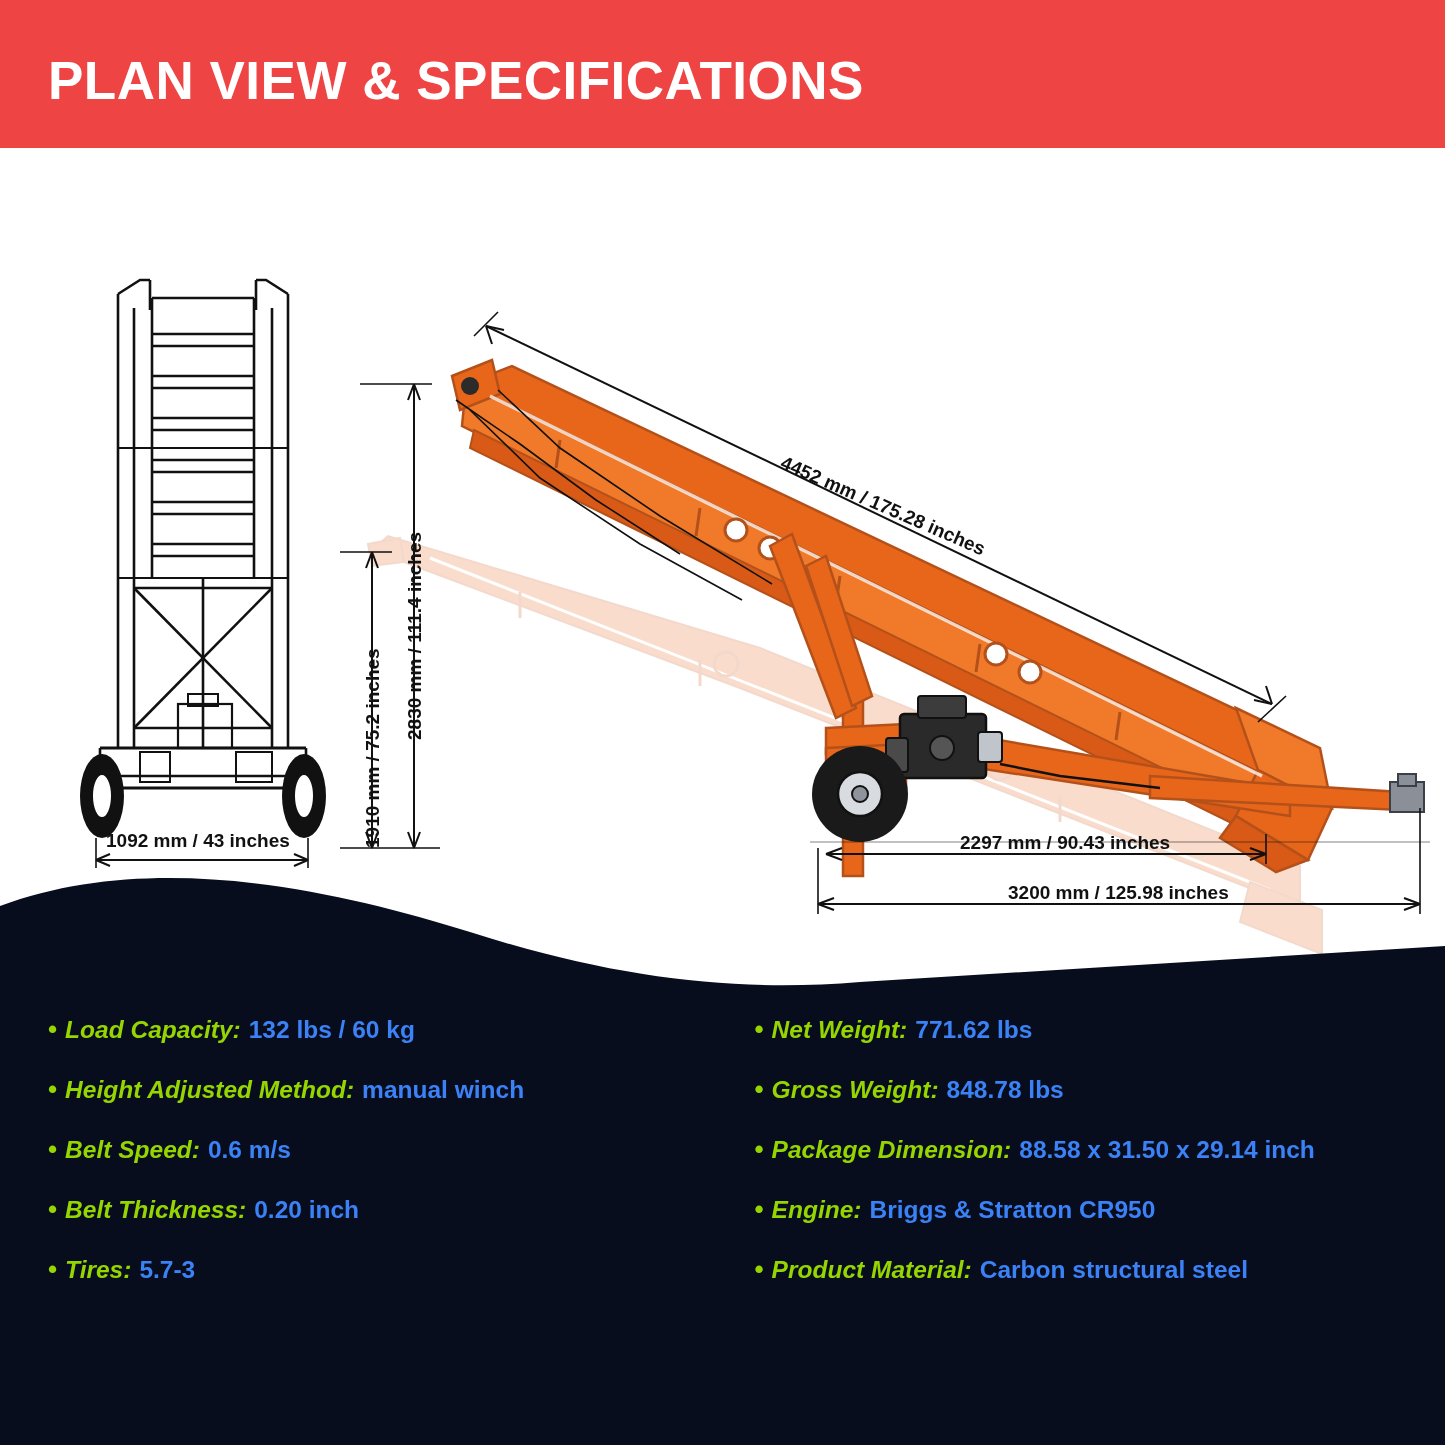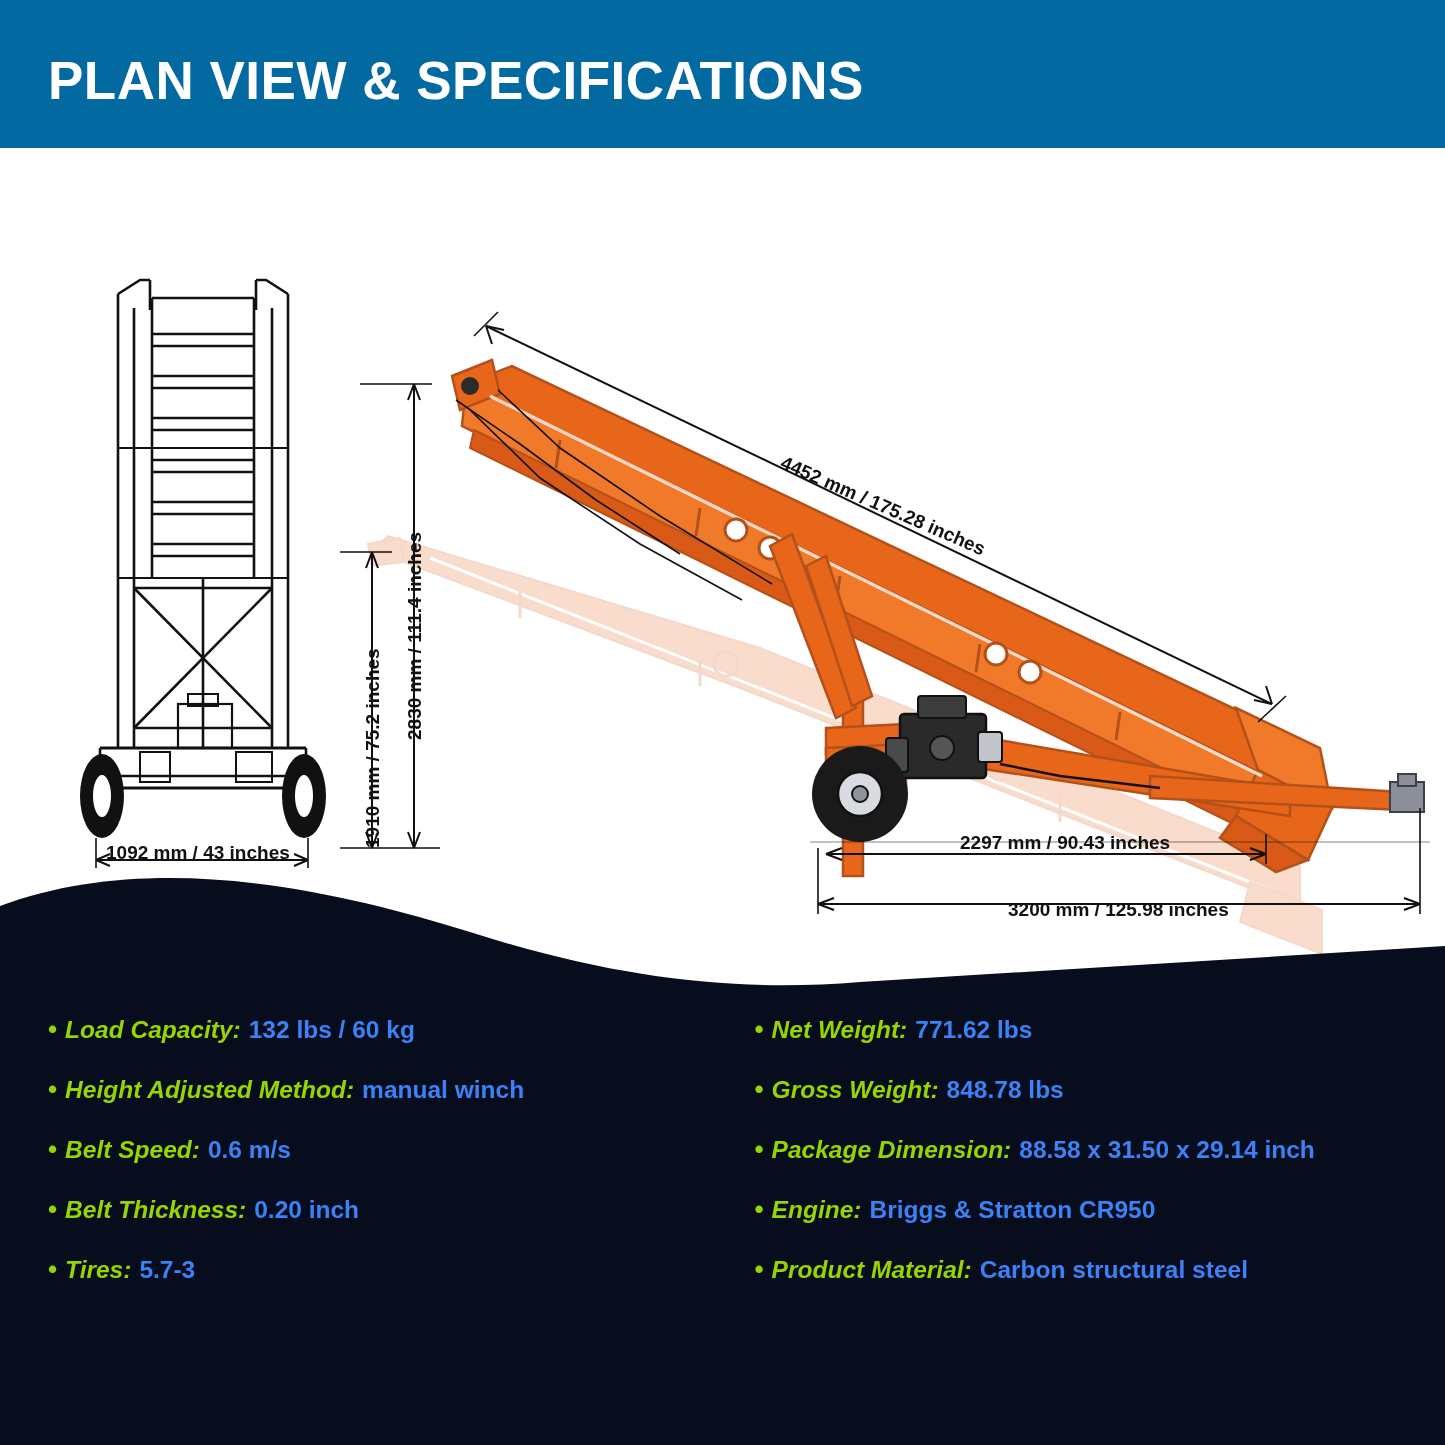--- a/index.html
+++ b/index.html
@@ -14,21 +14,21 @@
     width: 1445px; height: 1445px;
     background: #ffffff;
     overflow: hidden;
   }
 
   
   .header {
     position: absolute;
     left: 0; top: 0;
     width: 1445px; height: 148px;
-    background: #0369a1;
+    background: #ef4444;
   }
   .header-title {
     position: absolute;
     left: 48px; top: 50px;
     font-size: 53px;
     font-weight: bold;
     color: #ffffff;
     letter-spacing: 0.5px;
     white-space: nowrap;
   }
@@ -308,25 +308,25 @@
         <path d="M1420 660 L1420 766" stroke-width="1.6"></path>
       </g>
     </svg>
 
     <div class="dim dim-slope" style="left:786px; top:304px;">4452 mm / 175.28 inches</div>
 
     <div class="dim dim-rot-90" style="left:404px; top:592px;">2830 mm / 111.4 inches</div>
 
     <div class="dim dim-rot-90" style="left:362px; top:700px;">1910 mm / 75.2 inches</div>
 
-    <div class="dim" style="left:106px; top:682px;margin-top:12px;">1092 mm / 43 inches</div>
+    <div class="dim" style="left:106px; top:682px;">1092 mm / 43 inches</div>
 
     <div class="dim" style="left:960px; top:684px;">2297 mm / 90.43 inches</div>
 
-    <div class="dim" style="left:1008px; top:734px;margin-top:17px;">3200 mm / 125.98 inches</div>
+    <div class="dim" style="left:1008px; top:734px;">3200 mm / 125.98 inches</div>
   </div>
 
 
   <div class="specs-wrap">
     <svg class="specs-shape" viewBox="0 0 1445 585" preserveAspectRatio="none">
       <path d="M0 46 C 150 -10, 330 28, 470 72 C 620 120, 740 132, 860 122 L 1445 86 L 1445 585 L 0 585 Z" fill="#080d1e"></path>
     </svg>
 
     <div class="specs-grid">
       <div class="spec-col col-left">

